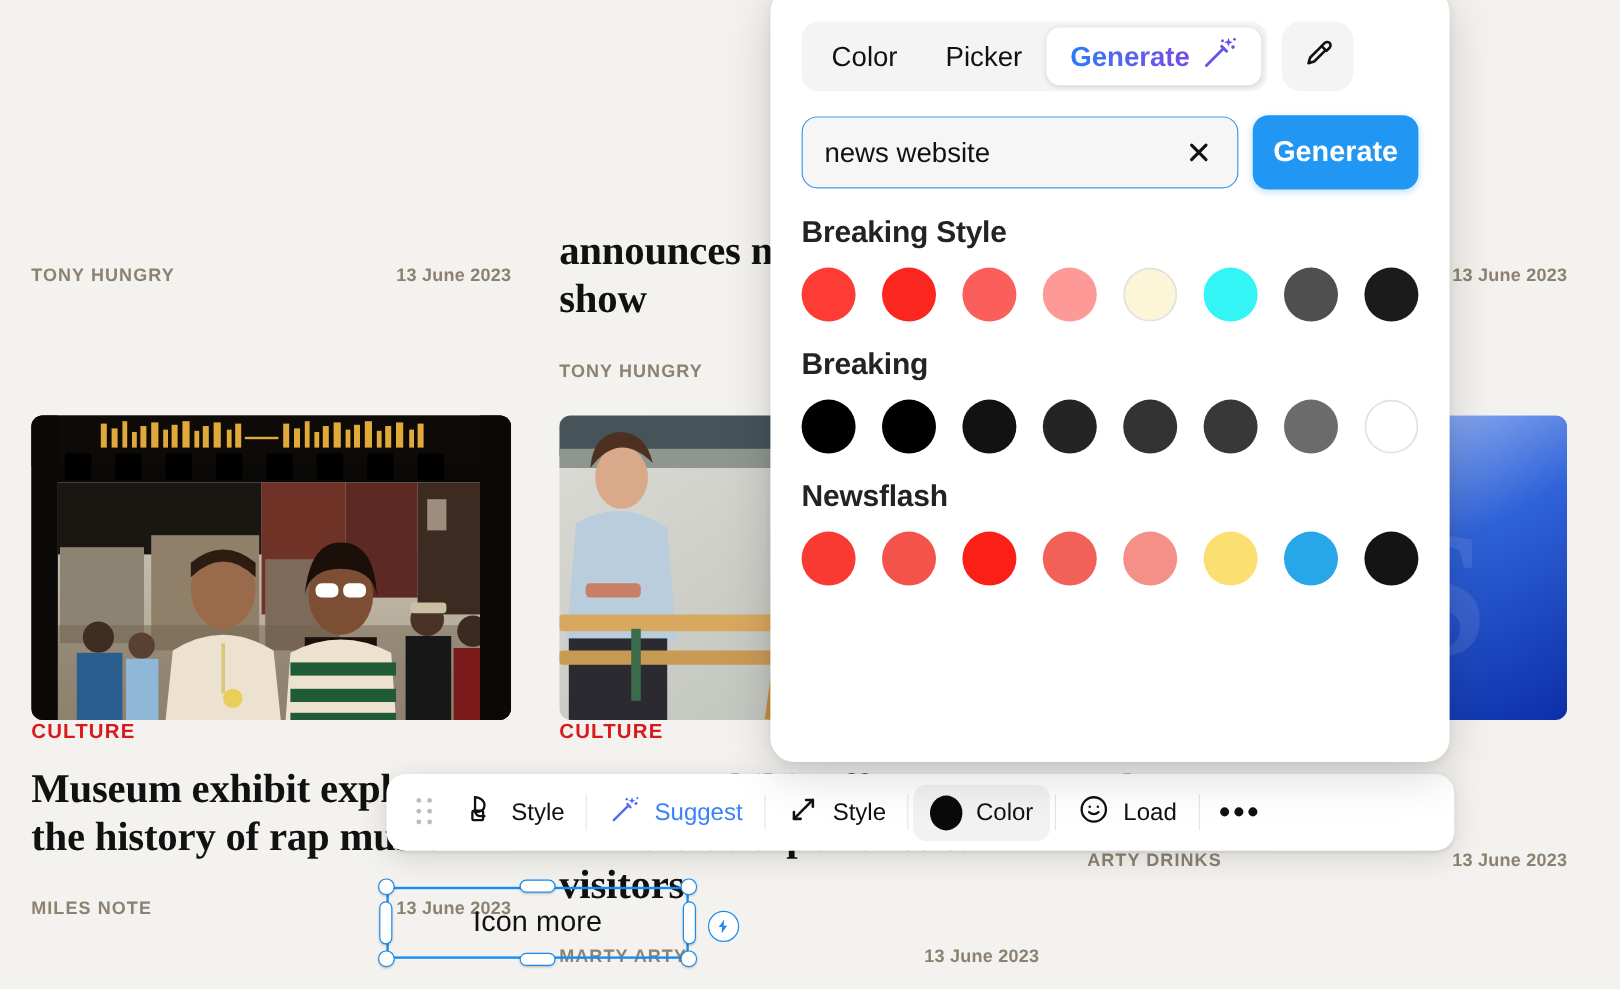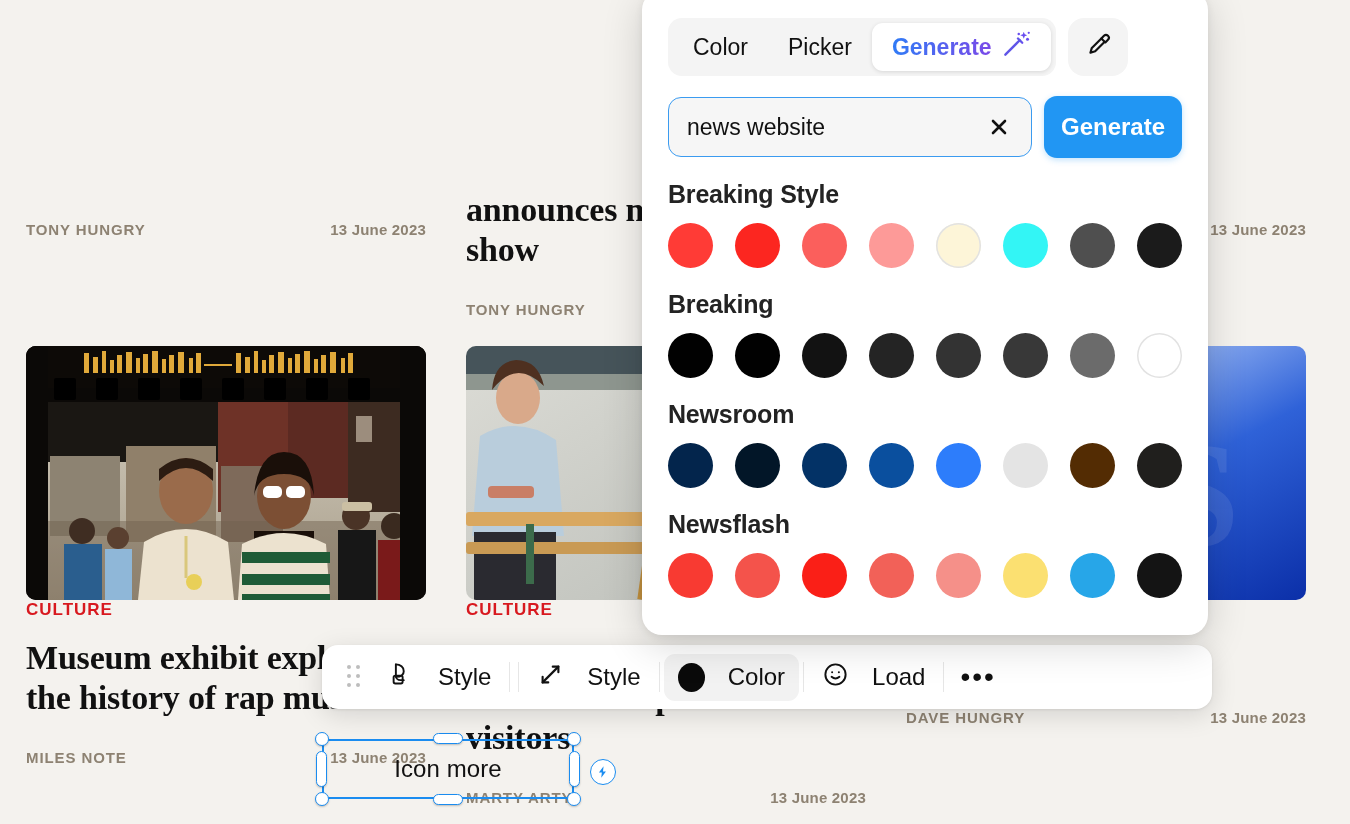--- a/index.html
+++ b/index.html
@@ -84,25 +84,25 @@
     grid-template-rows: 6px 6px 6px;
     gap: 3px;
     margin-right: 6px;
     margin-left: 4px;
     align-content: center;
     justify-content: center;
     cursor: grab;
   }
   .tb-grip i { width: 4px; height: 4px; border-radius: 50%; background: #bdbdbd; display:block; }
   .tb-item {
-    display: flex; align-items: center; gap: 23px;
+    display: flex; align-items: center; gap: 11px;
     padding: 9px 14px;
     border-radius: 11px;
     cursor: pointer;
-    font-size: 24px;
+    font-size: 20px;
     font-weight: 400;
     color: #111;
     white-space: nowrap;
     justify-content: center;
   }
   .tb-item.active { background: #f2f2f2; }
   .tb-item.suggest { color: #3b82f6; }
   .tb-sep { width: 1px; height: 30px; background: #e6e6e6; margin: 0 4px; flex: none; }
   .tb-dots {
     padding: 9px 12px; border-radius: 11px; cursor: pointer;
@@ -437,21 +437,21 @@
                 <stop offset="100%" stop-color="#0b2fa8"></stop>
               </linearGradient>
             </defs>
             <rect width="400" height="254" fill="url(#blueC)"></rect>
             <text x="250" y="200" font-family="Liberation Serif, serif" font-size="150" font-weight="700" fill="#ffffff" opacity="0.09">S</text>
           </svg>
         </div>
         <div class="card-kicker" style="visibility:hidden">&nbsp;</div>
         <div class="card-title">release</div>
         <div class="card-meta">
-          <span>DAVE HUNGRY</span>
+          <span>ARTY DRINKS</span>
           <span class="card-date">13 June 2023</span>
         </div>
       </div>
 
     </div>
   </div>
 
   <div class="sel-wrap">
     <div class="sel-box"></div>
     <div class="sel-label">Icon more</div>
@@ -485,20 +485,38 @@
         <svg width="27" height="27" viewBox="0 0 24 24" fill="none" stroke="#111" stroke-width="1.7" stroke-linecap="round" stroke-linejoin="round" aria-hidden="true">
           <path d="M7 3 v10 a4 4 0 0 0 4 4 h3"></path>
           <rect x="5" y="13" width="8" height="7" rx="1.5"></rect>
           <path d="M7 3 c4 0 7 2.5 7 6 s-3 5-7 5"></path>
         </svg>
       </span>
       <span>Style</span>
     </div>
     <div class="tb-sep"></div>
 
+    <div class="tb-item suggest">
+      <span>
+        <svg width="27" height="27" viewBox="0 0 24 24" aria-hidden="true">
+          <g stroke="#5a6bf0" stroke-width="1.8" stroke-linecap="round" fill="none">
+            <path d="M4 20 L15 9"></path>
+              <path d="M14 8 l2 2"></path>
+          </g>
+          <g fill="#4a6cf7">
+            <path d="M17.5 3 l.7 1.8 l1.8 .7 l-1.8 .7 l-.7 1.8 l-.7-1.8 l-1.8-.7 l1.8-.7 z"></path>
+            <circle cx="20.4" cy="7.6" r="1.1"></circle>
+            <circle cx="13.6" cy="4.4" r="0.9"></circle>
+            <circle cx="21.4" cy="3.6" r="0.8"></circle>
+            <circle cx="16.4" cy="10.6" r="0.8"></circle>
+          </g>
+        </svg>
+      </span>
+      <span>Suggest</span>
+    </div>
     <div class="tb-sep"></div>
 
     <div class="tb-item">
       <span>
         <svg width="27" height="27" viewBox="0 0 24 24" fill="none" stroke="#111" stroke-width="1.9" stroke-linecap="round" stroke-linejoin="round" aria-hidden="true">
           <path d="M19 5 L5 19"></path>
           <path d="M14 5 h5 v5"></path>
           <path d="M10 19 H5 v-5"></path>
         </svg>
       </span>
@@ -603,33 +621,20 @@
             <div class="pal-dot" style="background: rgb(1, 1, 1);"></div>
             <div class="pal-dot" style="background: rgb(18, 18, 18);"></div>
             <div class="pal-dot" style="background: rgb(36, 36, 36);"></div>
             <div class="pal-dot" style="background: rgb(51, 51, 51);"></div>
             <div class="pal-dot" style="background: rgb(56, 56, 56);"></div>
             <div class="pal-dot" style="background: rgb(107, 107, 107);"></div>
             <div class="pal-dot outlined" style="background: rgb(255, 255, 255);"></div>
           </div>
       </div>
 
-      <div>
-        <div class="pal-title">Newsroom</div>
-        <div class="pal-row" id="row2">
-            <div class="pal-dot" style="background: rgb(3, 37, 76);"></div>
-            <div class="pal-dot" style="background: rgb(2, 22, 40);"></div>
-            <div class="pal-dot" style="background: rgb(3, 50, 102);"></div>
-            <div class="pal-dot" style="background: rgb(10, 79, 158);"></div>
-            <div class="pal-dot" style="background: rgb(45, 125, 251);"></div>
-            <div class="pal-dot" style="background: rgb(228, 228, 228);"></div>
-            <div class="pal-dot" style="background: rgb(83, 44, 3);"></div>
-            <div class="pal-dot" style="background: rgb(32, 31, 29);"></div>
-          </div>
-      </div>
 
       <div>
         <div class="pal-title">Newsflash</div>
         <div class="pal-row" id="row3">
             <div class="pal-dot" style="background: rgb(248, 58, 50);"></div>
             <div class="pal-dot" style="background: rgb(244, 83, 75);"></div>
             <div class="pal-dot" style="background: rgb(250, 31, 23);"></div>
             <div class="pal-dot" style="background: rgb(242, 97, 88);"></div>
             <div class="pal-dot" style="background: rgb(245, 144, 137);"></div>
             <div class="pal-dot" style="background: rgb(251, 224, 113);"></div>

